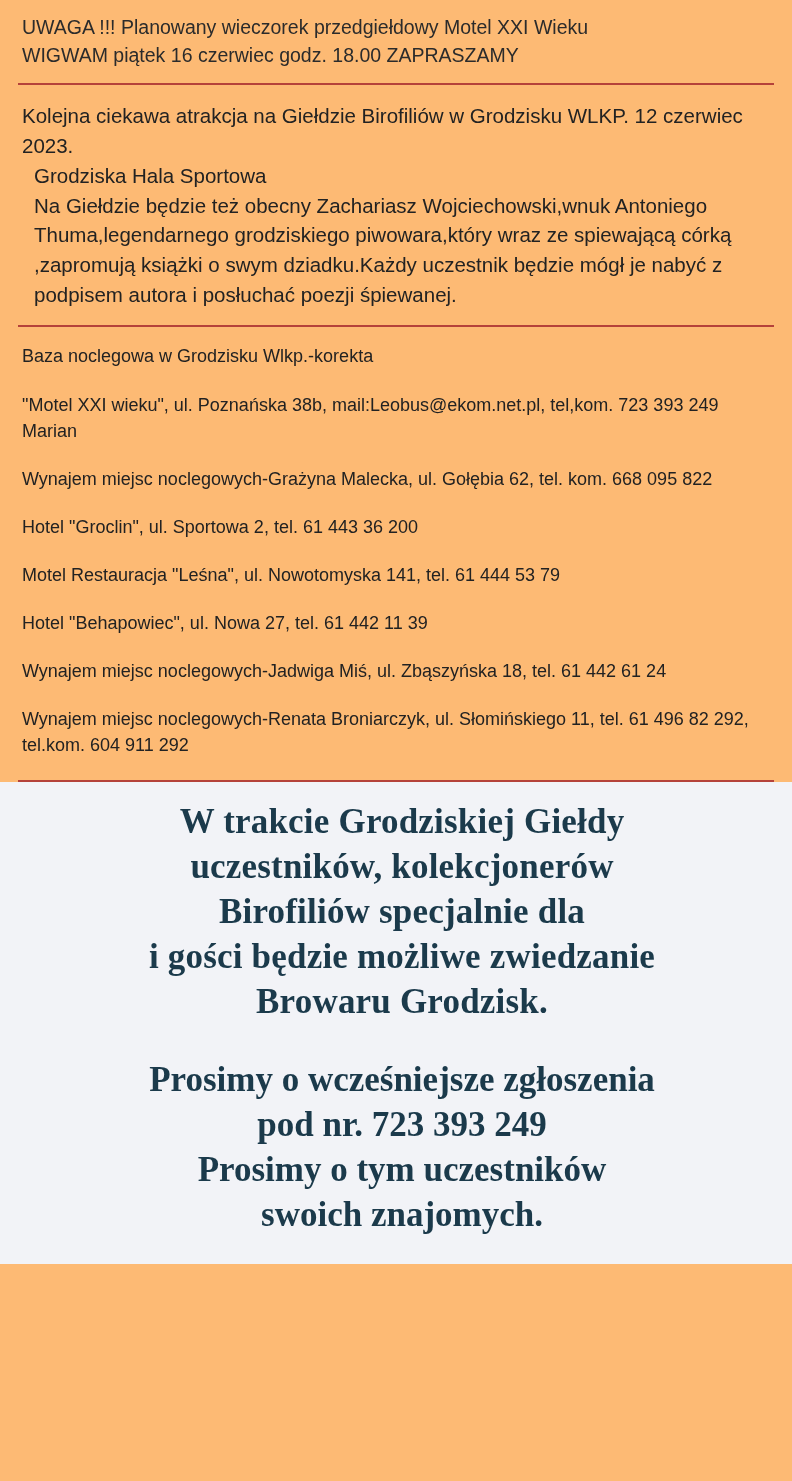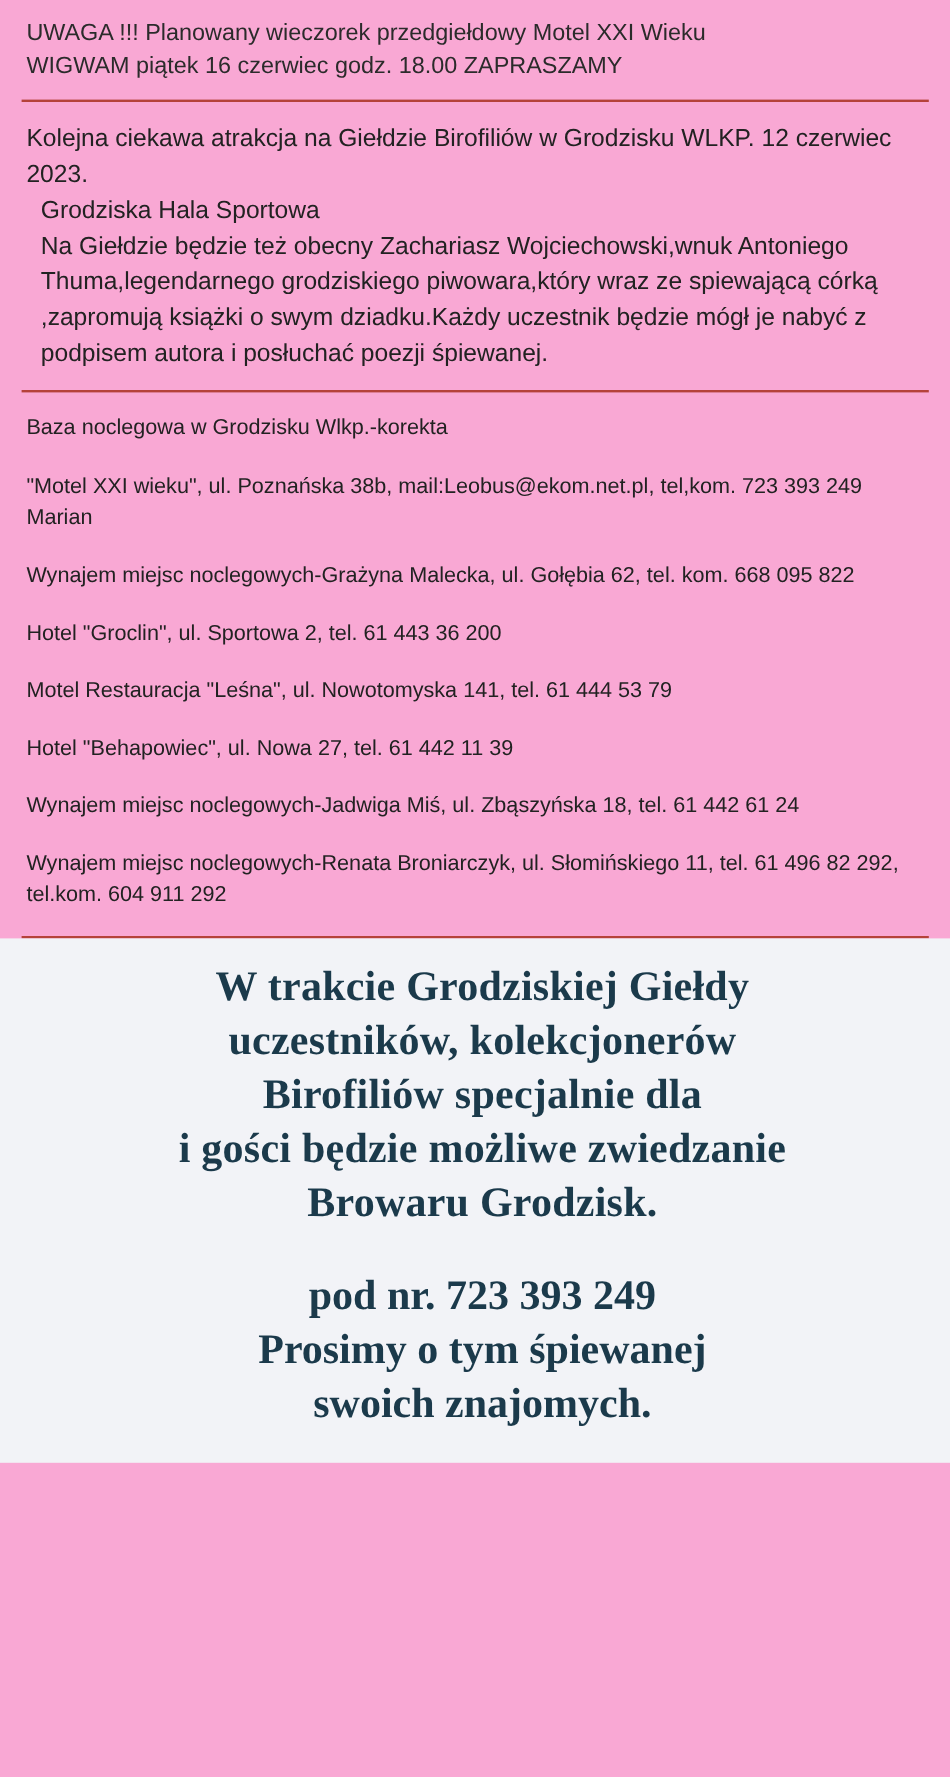--- a/index.html
+++ b/index.html
@@ -10,21 +10,21 @@
   body {
     width: 792px;
     min-height: 1481px;
     font-family: "Liberation Sans", sans-serif;
     color: #1a1a1a;
   }
   .page {
     width: 792px;
     min-height: 1481px;
     box-sizing: border-box;
-    background: #f9a8d4;
+    background: #fdba74;
     position: relative;
     overflow: hidden;
   }
 
   
   .notice {
     padding: 14px 22px 10px 22px;
     font-size: 19.5px;
     line-height: 1.42;
     color: #2b2b2b;
@@ -119,19 +119,20 @@
 
   <section class="banner">
     <div class="block1">
       <span class="l">W trakcie Grodziskiej Giełdy</span>
       <span class="l">uczestników, kolekcjonerów</span>
       <span class="l">Birofiliów specjalnie dla</span>
       <span class="l">i gości będzie możliwe zwiedzanie</span>
       <span class="l">Browaru Grodzisk.</span>
     </div>
     <div class="block2">
+      <span class="l">Prosimy o wcześniejsze zgłoszenia</span>
       <span class="l">pod nr. 723 393 249</span>
-      <span class="l">Prosimy o tym śpiewanej</span>
+      <span class="l">Prosimy o tym uczestników</span>
       <span class="l">swoich znajomych.</span>
     </div>
   </section>
 
 </div>
 
 </body></html>

